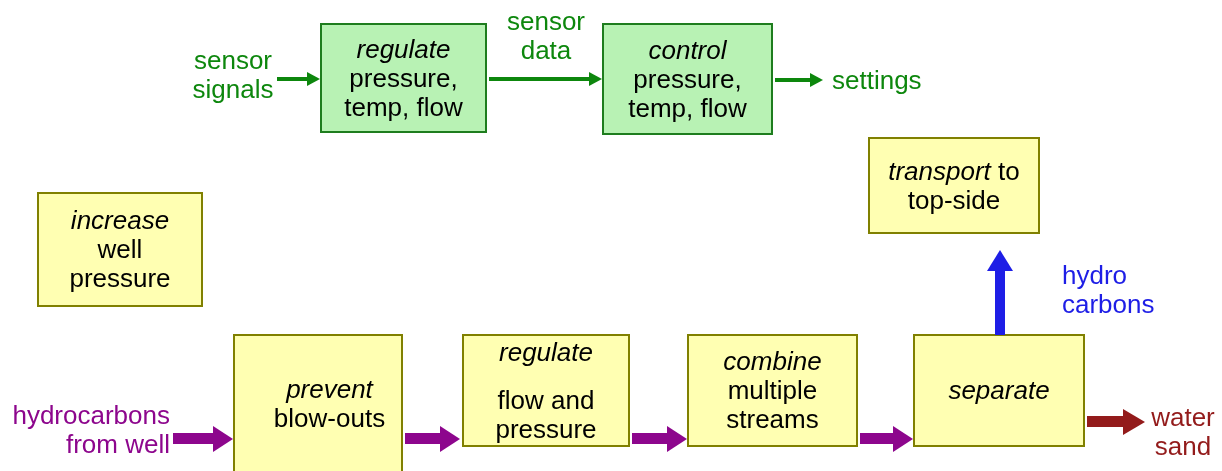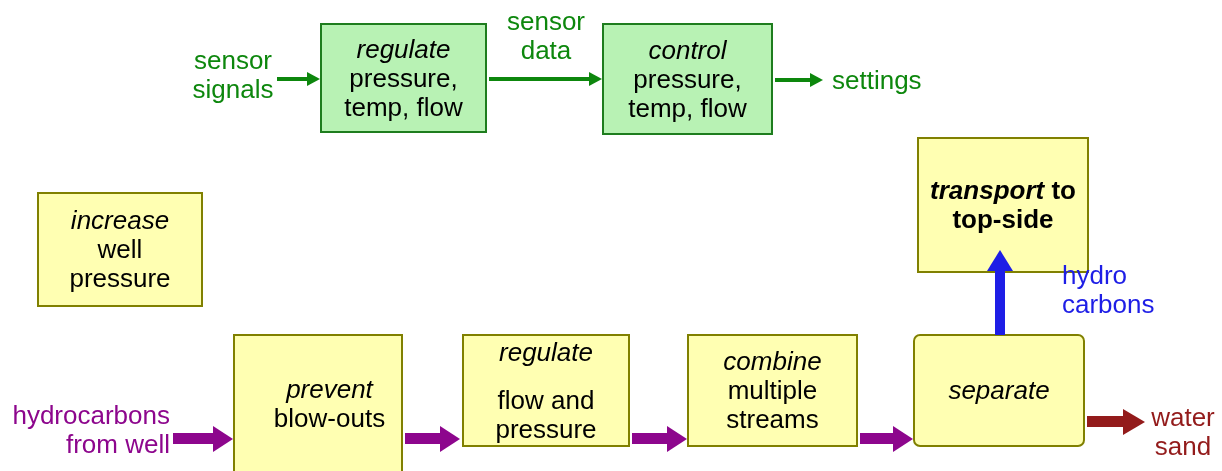--- a/index.html
+++ b/index.html
@@ -85,26 +85,26 @@
   #box-increase   { left: 37px;  top: 192px; width: 166px; height: 115px; }
 
   #lbl-hydrocarbons { left: 0px; top: 355px; width: 170px; text-align: right; }
   #arrow-p1       { left: 173px; top: 387px; width: 40px; }
   #box-prevent    { left: 233px; top: 334px; width: 170px; height: 140px; padding-left: 23px; }
   #arrow-p2       { left: 405px; top: 387px; width: 35px; }
   #box-regulate   { left: 462px; top: 334px; width: 168px; height: 113px; gap: 19px; }
   #arrow-p3       { left: 632px; top: 387px; width: 35px; }
   #box-combine    { left: 687px; top: 334px; width: 171px; height: 113px; text-align: center; }
   #arrow-p4       { left: 860px; top: 387px; width: 33px; }
-  #box-separate   { left: 913px; top: 334px; width: 172px; height: 113px; border-radius: 7px; }
+  #box-separate   { left: 913px; top: 334px; width: 172px; height: 113px; }
   #arrow-red      { left: 1087px; top: 416px; width: 36px; }
   #arrow-red::after { border-left-width: 22px; }
   #lbl-water-sand { left: 1147px; top: 403px; width: 72px; text-align: center; }
 
-  #box-transport  { left: 917px; top: 137px; width: 172px; height: 136px; font-weight: bold; }
+  #box-transport  { left: 868px; top: 137px; width: 172px; height: 97px; }
   #arrow-blue     { left: 995px; top: 271px; width: 10px; height: 64px; }
   #lbl-hydro      { left: 1023px; top: 261px; text-align: left; margin-left: 39px; }
 </style>
 </head>
 <body>
 
 <div class="canvas">
 
   <div class="label c-green" id="lbl-sensor-signals">sensor
 signals</div>

